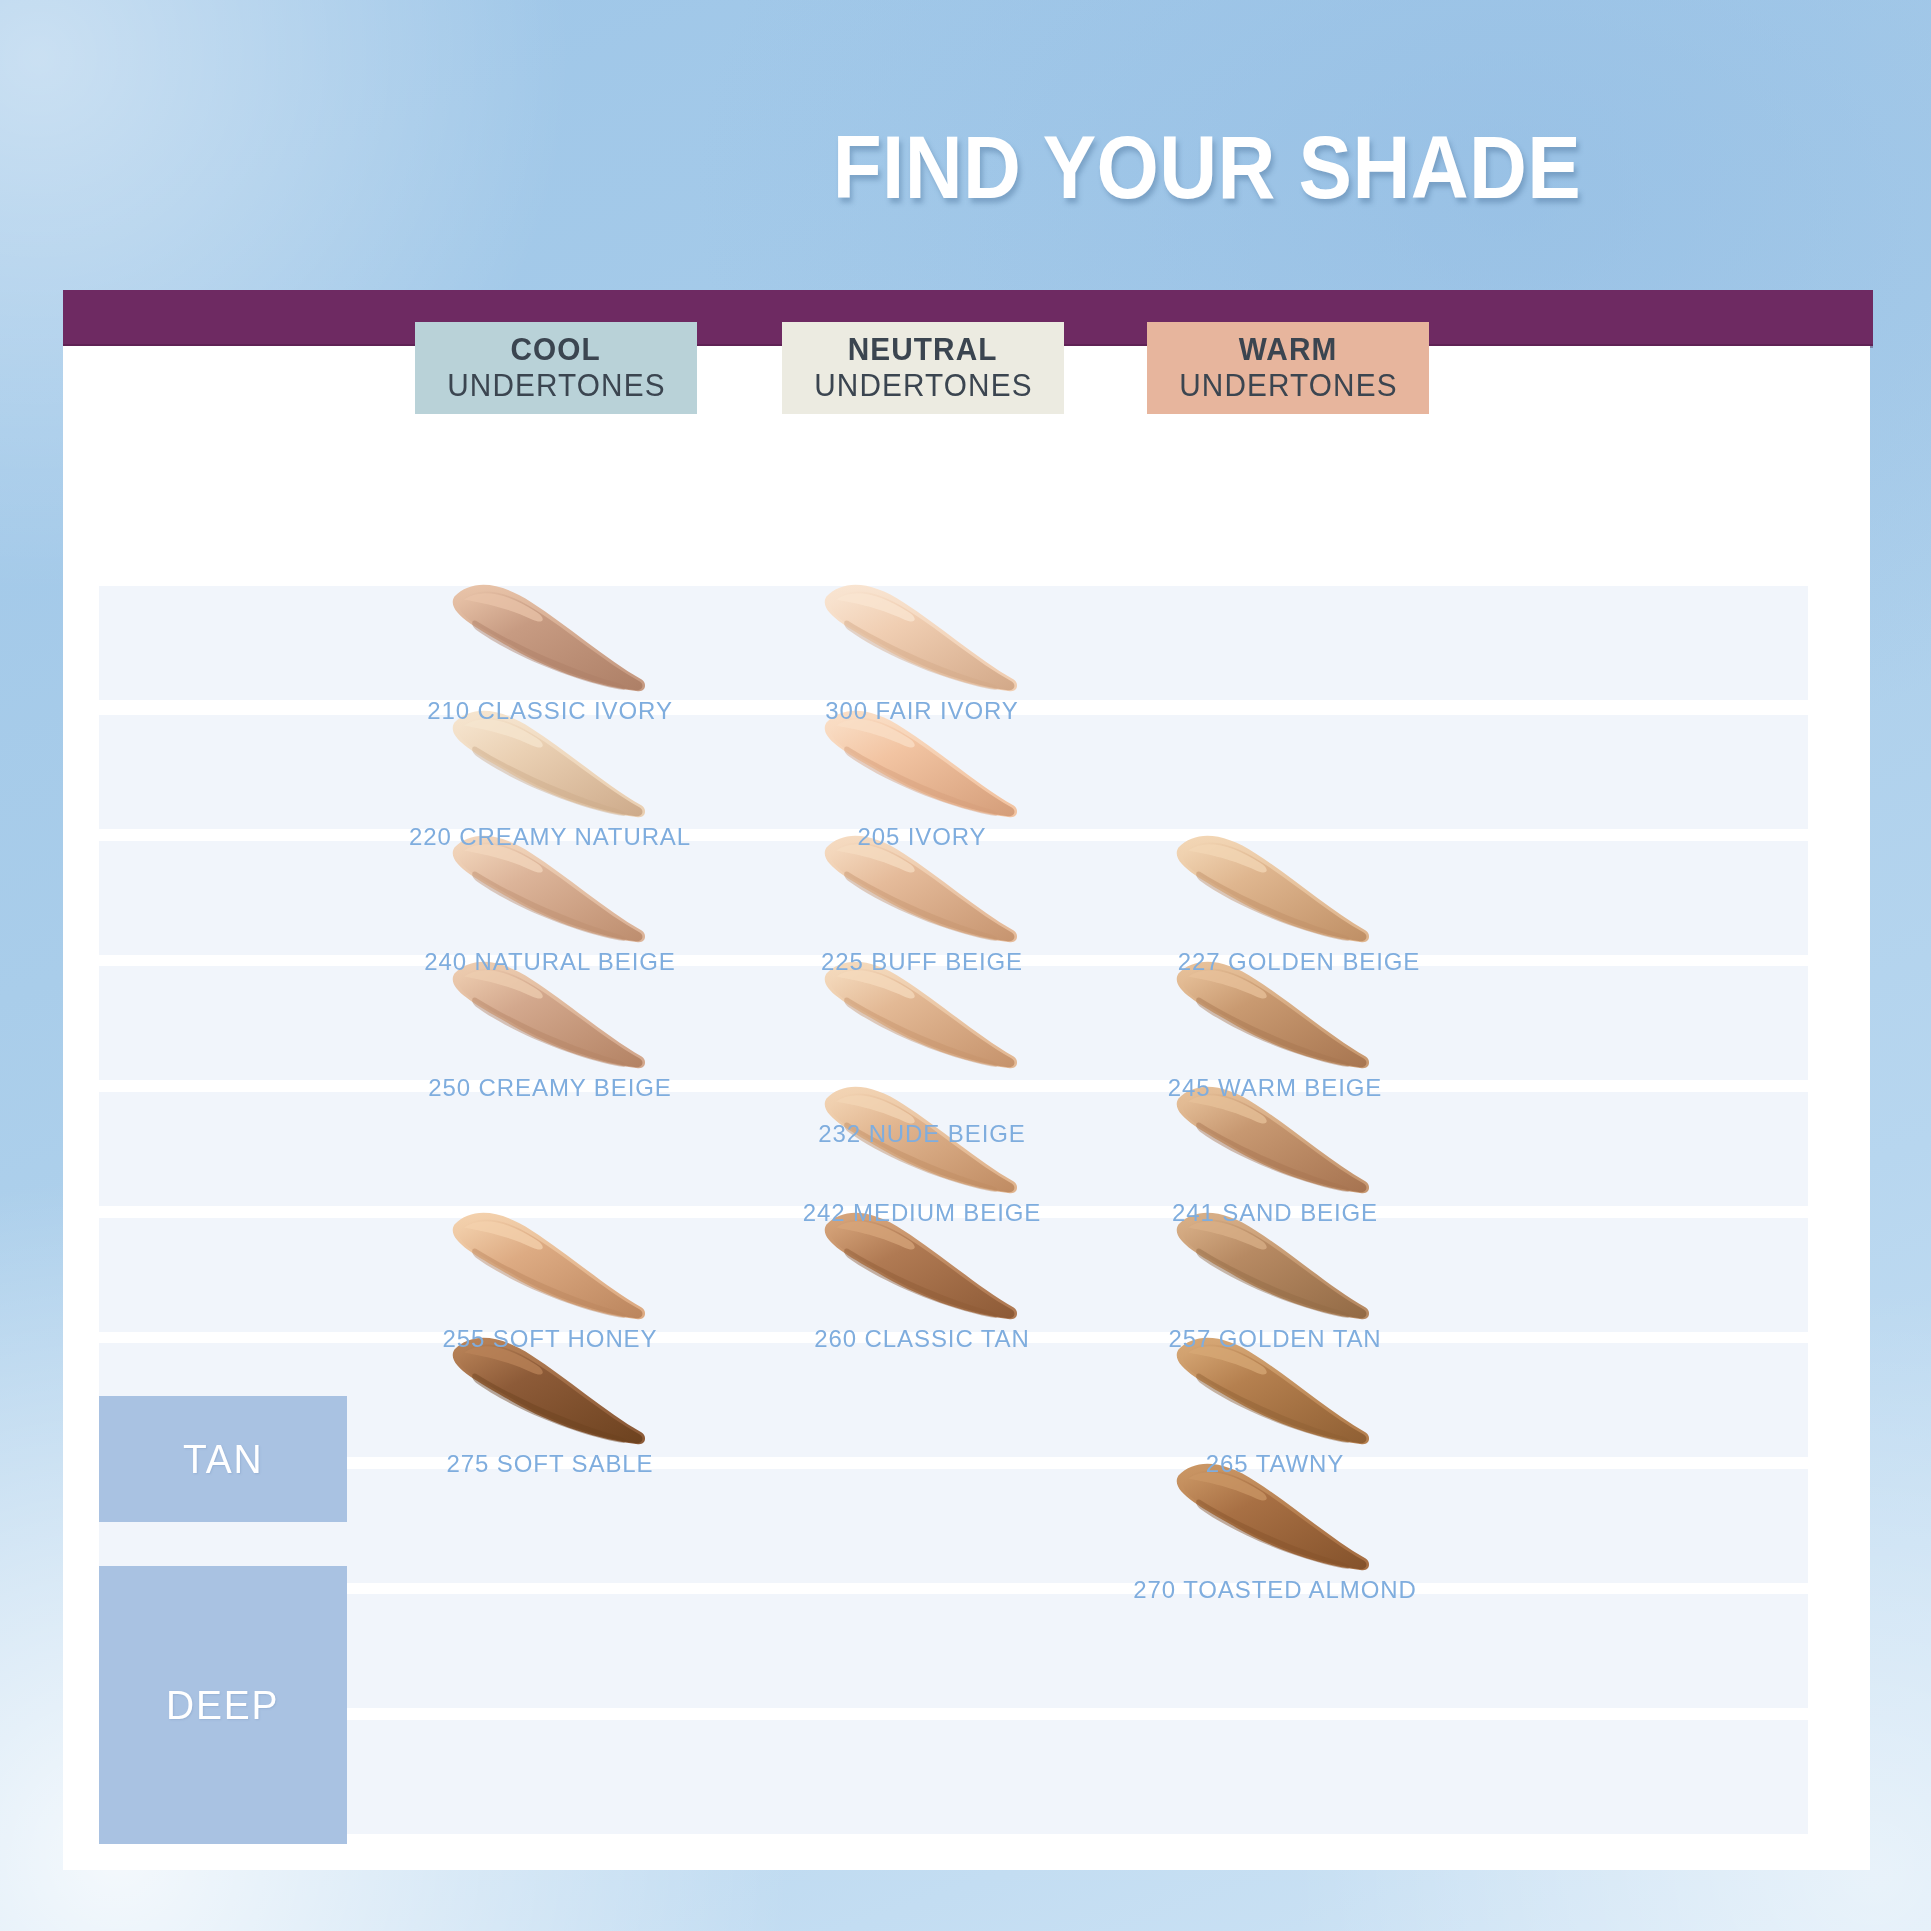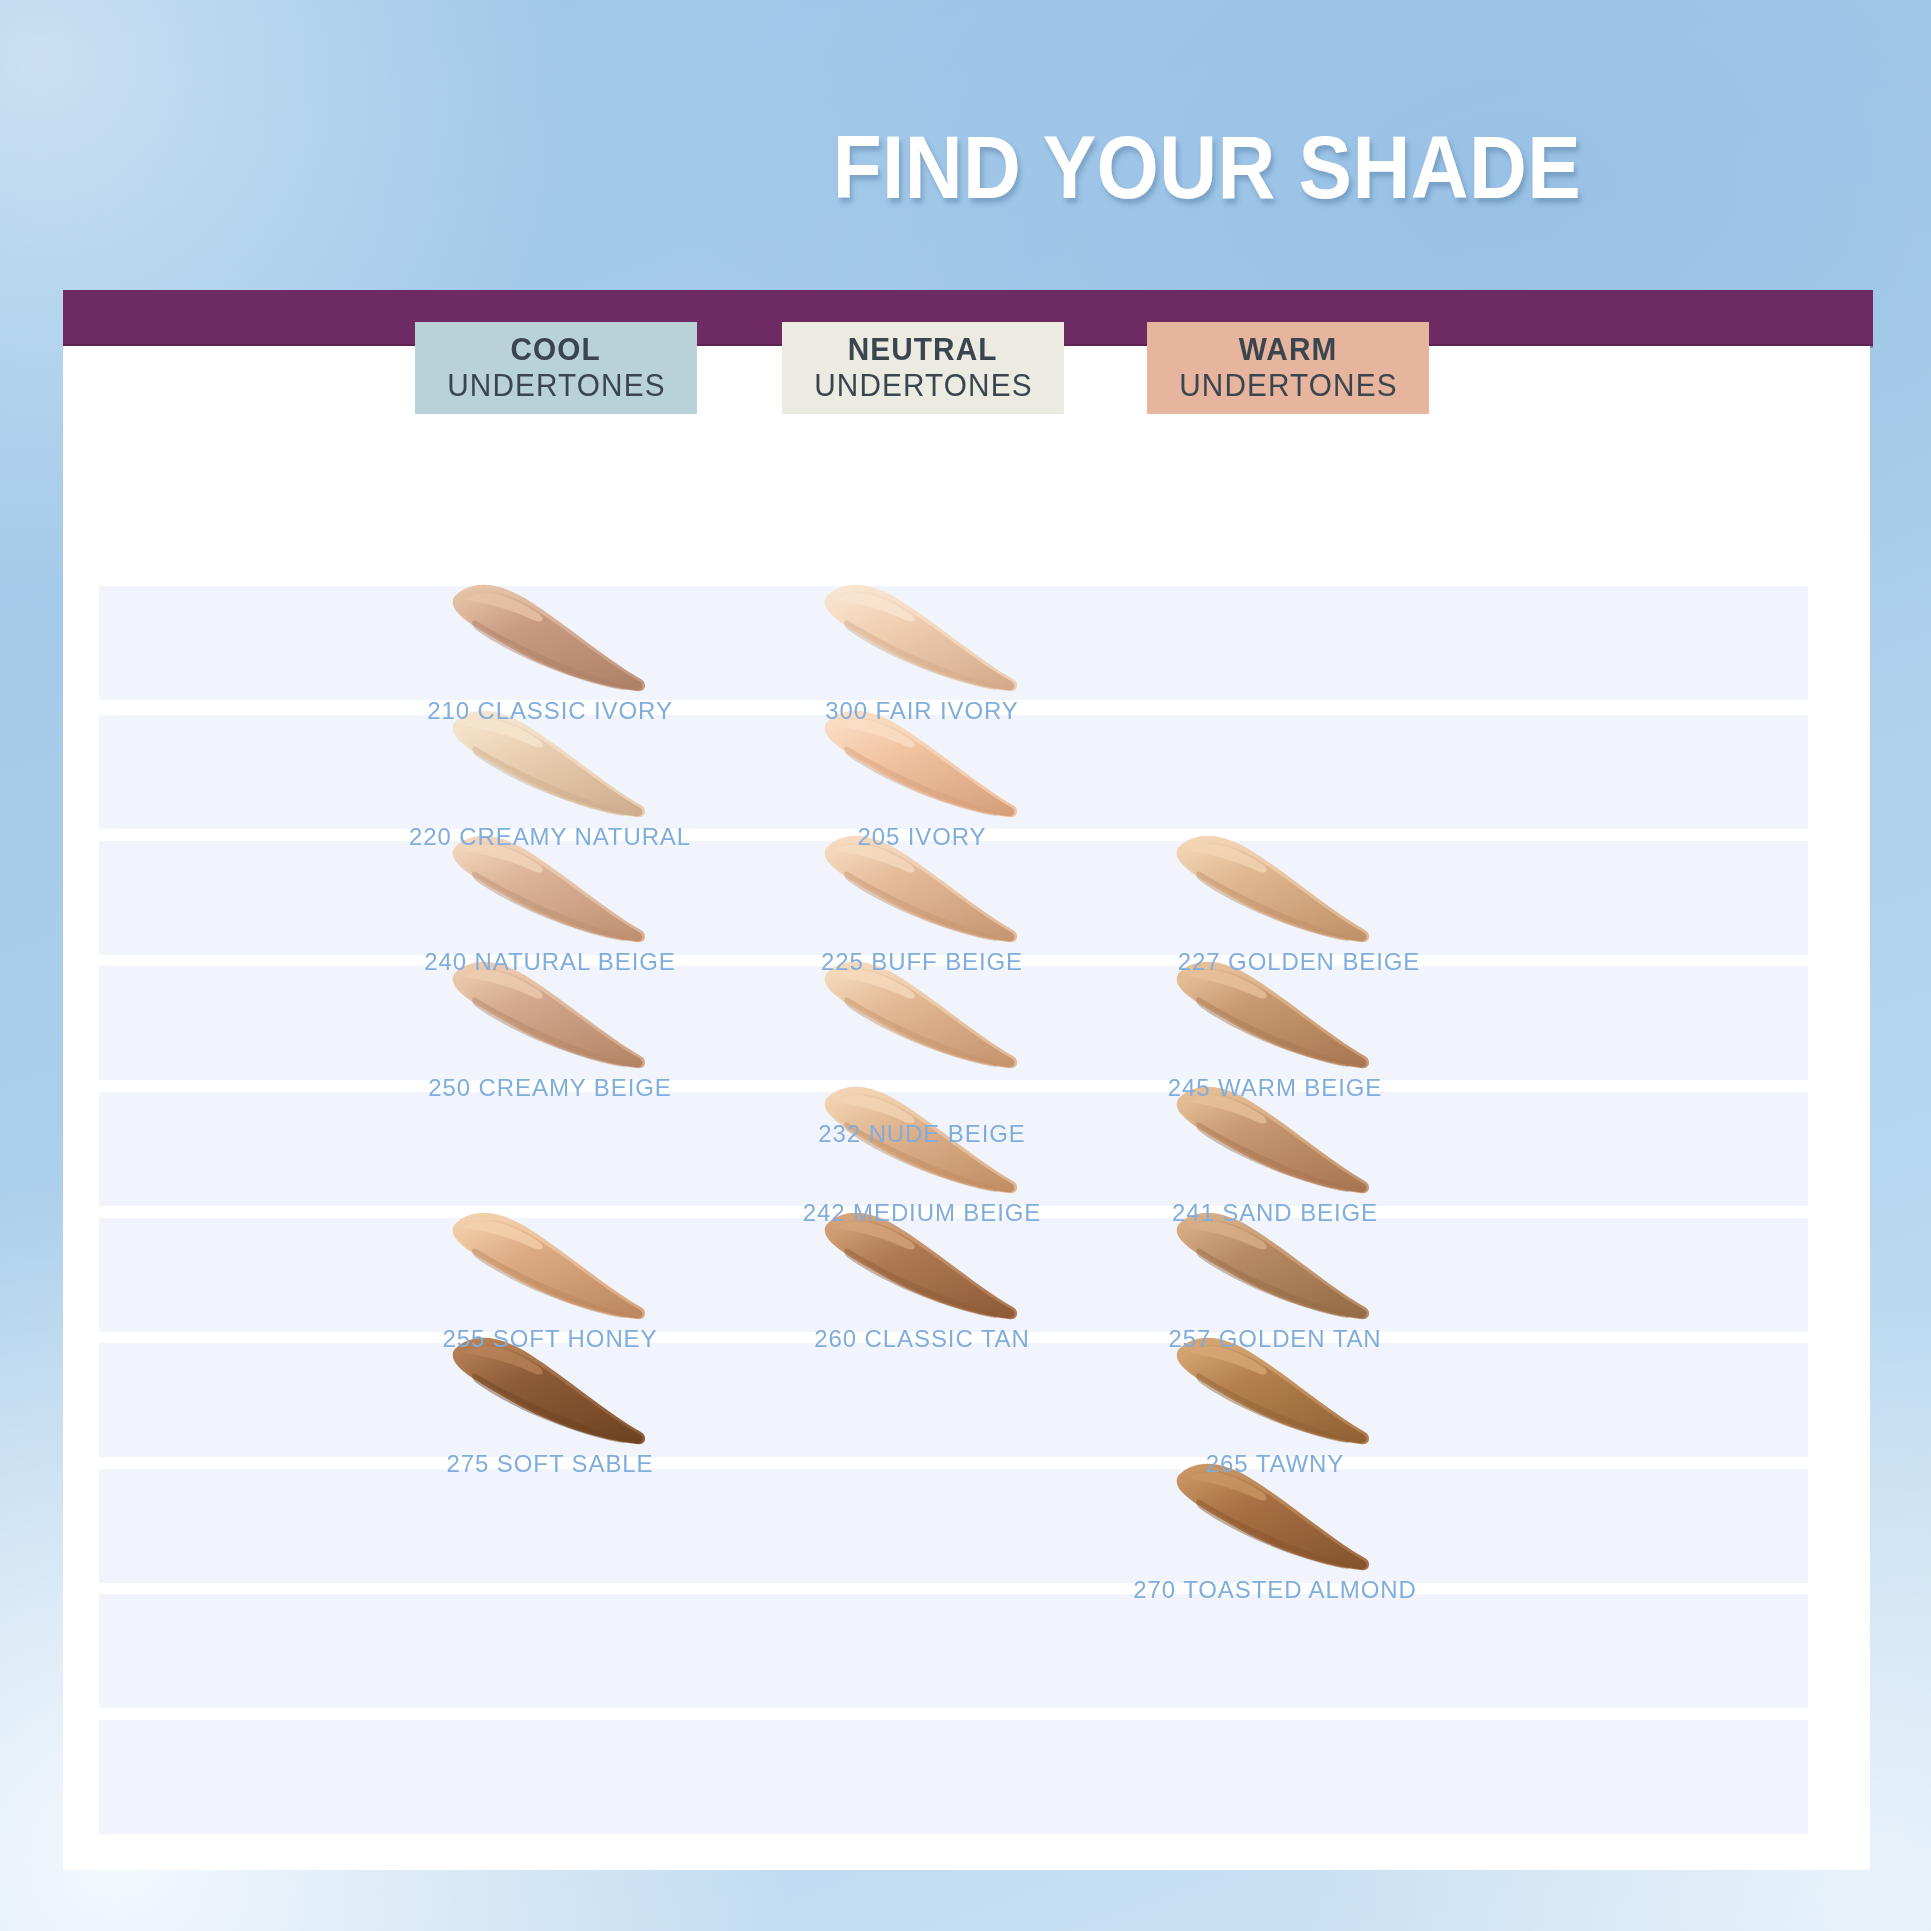--- a/index.html
+++ b/index.html
@@ -136,20 +136,26 @@
       <div class="stripe" style="top: 841px; height: 114px; background: rgb(241, 245, 251);"></div>
       <div class="stripe" style="top: 966px; height: 114px; background: rgb(241, 245, 251);"></div>
       <div class="stripe" style="top: 1092px; height: 114px; background: rgb(241, 245, 251);"></div>
       <div class="stripe" style="top: 1218px; height: 114px; background: rgb(241, 245, 251);"></div>
       <div class="stripe" style="top: 1343px; height: 114px; background: rgb(241, 245, 251);"></div>
       <div class="stripe" style="top: 1469px; height: 114px; background: rgb(241, 245, 251);"></div>
       <div class="stripe" style="top: 1594px; height: 114px; background: rgb(241, 245, 251);"></div>
       <div class="stripe" style="top: 1720px; height: 114px; background: rgb(241, 245, 251);"></div>
     </div>
 
+  <div class="cat" style="top:1396px;height:126px;">
+      <span>TAN</span>
+    </div>
+  <div class="cat" style="top:1566px;height:278px;">
+      <span>DEEP</span>
+    </div>
 
   <div id="cells">
       <div class="cell" style="left: 439px; top: 579px;">
         <div class="swatch">
   <svg viewBox="0 0 230 128">
     <defs>
       <linearGradient id="g210a" x1="0" y1="0" x2="1" y2="1">
         <stop offset="0%" stop-color="#e9c4a9"></stop>
         <stop offset="35%" stop-color="#c79b82"></stop>
         <stop offset="100%" stop-color="#ad7f66"></stop>

